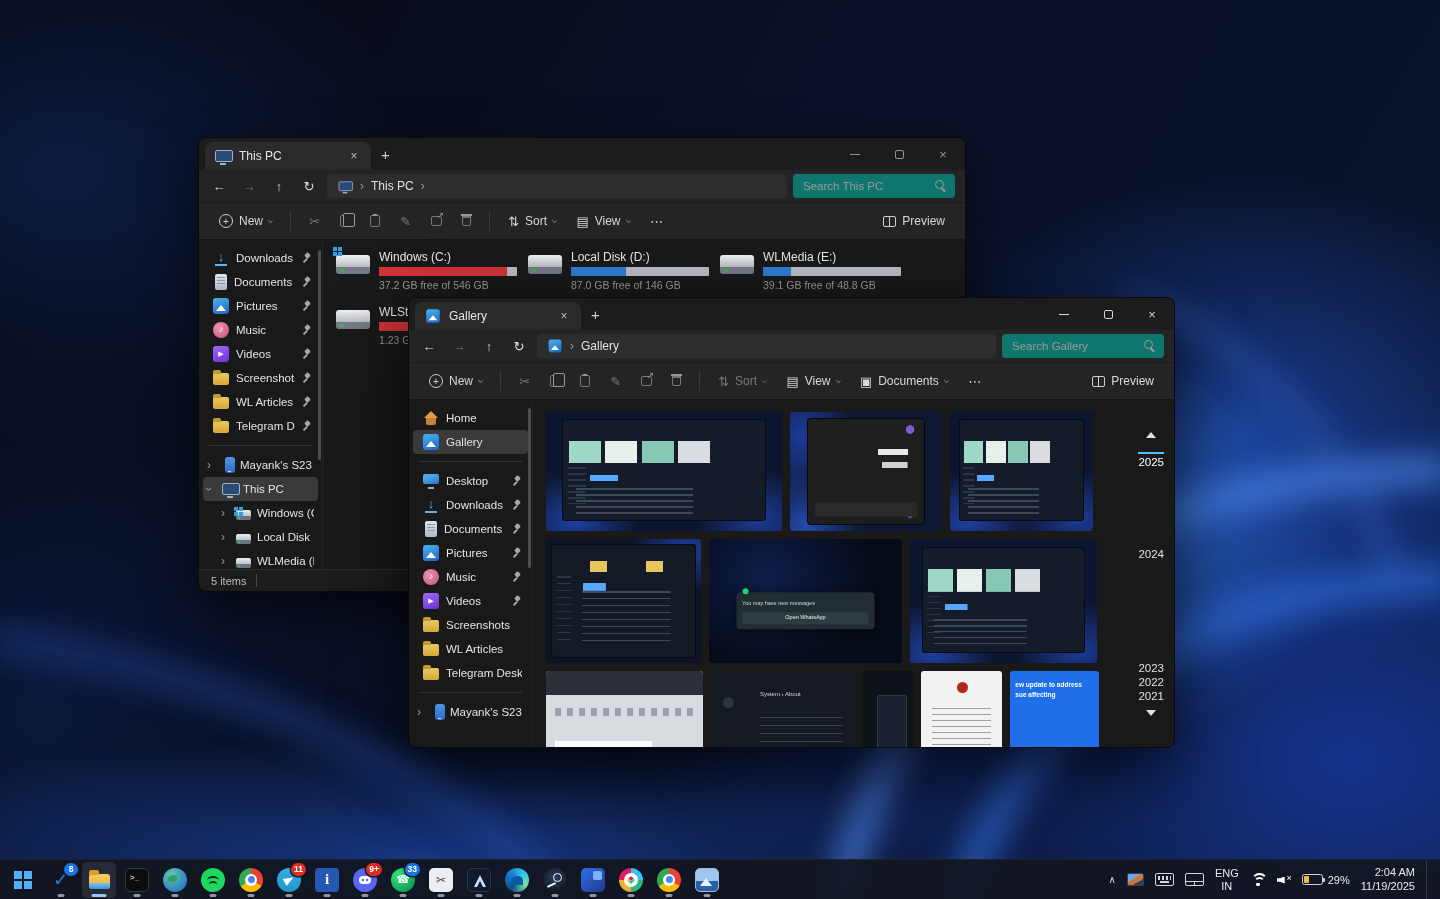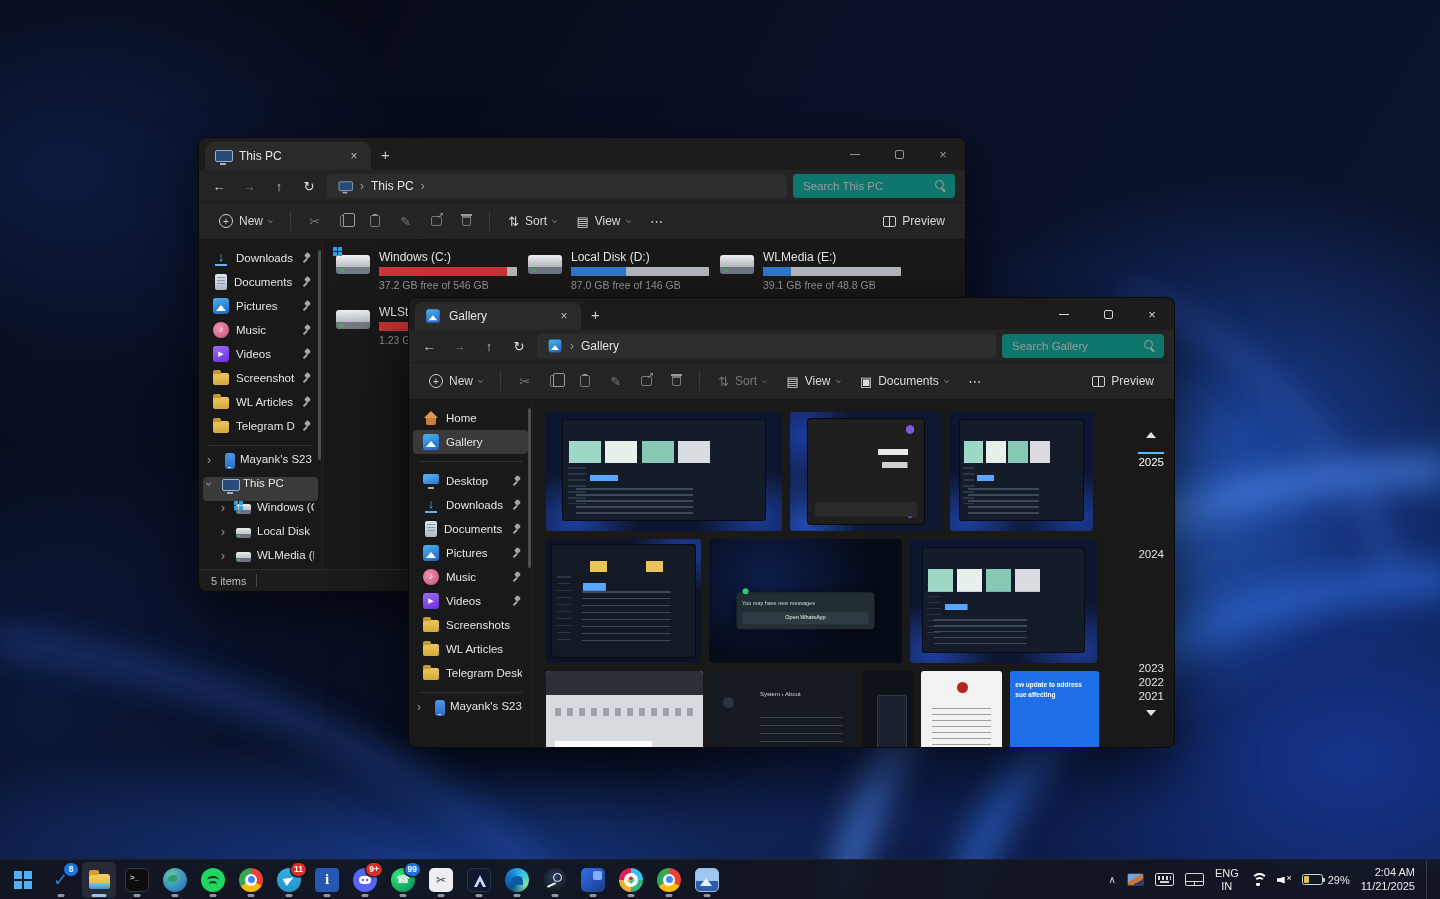--- a/index.html
+++ b/index.html
@@ -66,21 +66,21 @@
   .body{flex:1;min-height:0;display:flex;overflow:hidden;}
   .statusbar{height:22px;border-top:1px solid #2e2e2e;display:flex;align-items:center;padding:0 12px;color:#bdbdbd;font-size:11px;gap:10px;flex:none;background:#1c1c1c;}
   .st-sep{width:1px;height:13px;background:#4a4a4a;}
 
   
   .side{width:124px;flex:none;padding:6px 2px 0 2px;position:relative;border-right:1px solid #222;overflow:hidden;}
   .srow{height:24px;display:flex;align-items:center;gap:7px;padding:0 6px 0 10px;border-radius:4px;color:#e3e3e3;font-size:11.5px;margin:0 2px;}
   .srow.selected{background:#3a3a3a;}
   .slabel{flex:1;white-space:nowrap;overflow:hidden;}
   .side-div{height:1px;background:#333;margin:7px 8px;}
-  .trow{height:24px;display:flex;gap:5px;padding:0 4px;color:#e3e3e3;font-size:11.5px;border-radius:4px;margin:0 2px;}
+  .trow{height:24px;display:flex;align-items:center;gap:5px;padding:0 4px;color:#e3e3e3;font-size:11.5px;border-radius:4px;margin:0 2px;}
   .trow.selected{background:#3a3a3a;}
   .trow.indent{padding-left:18px;}
   .tchev{width:10px;color:#9a9a9a;font-size:12px;font-style:normal;flex:none;}
   .chev-col::before{content:"›";}
   .chev-exp::before{content:"›";display:inline-block;transform:rotate(90deg);}
   .sb{position:absolute;width:3px;border-radius:2px;background:#4d4d4d;}
   .sb-side{right:1px;top:10px;height:210px;}
   .pin{width:10px;height:11px;position:relative;flex:none;opacity:.8;}
   .pin::before{content:"";position:absolute;left:3px;top:0;width:5px;height:5px;background:#c9c9c9;border-radius:1.5px;transform:rotate(45deg);}
   .pin::after{content:"";position:absolute;left:1px;top:7px;width:5px;height:1.5px;background:#c9c9c9;transform:rotate(135deg);}
@@ -770,21 +770,21 @@
 
           <span class="dash"></span>
         </div>
         <div class="slot">
           <span class="ti ti-discord"></span>
           <span class="tbadge" style=";background:#d93025">9+</span>
           <span class="dash"></span>
         </div>
         <div class="slot">
           <span class="ti ti-whatsapp"></span>
-          <span class="tbadge" style=";background:#1a73e8">99</span>
+          <span class="tbadge" style=";background:#1a73e8">33</span>
           <span class="dash"></span>
         </div>
         <div class="slot">
           <span class="ti ti-snip"></span>
 
           <span class="dash"></span>
         </div>
         <div class="slot">
           <span class="ti ti-appA"></span>
 
@@ -831,18 +831,18 @@
           <div>IN</div>
       </div>
       <span class="wifi"></span>
       <span class="vol"></span>
       <div class="battwrap">
         <span class="batt"></span>
         <span>29%</span>
       </div>
       <div class="clock">
         <div>2:04 AM</div>
-          <div>11/21/2025</div>
+          <div>11/19/2025</div>
       </div>
       <span class="showdesk"></span>
     </div>
   </div>
 </div>
 
 </body></html>

